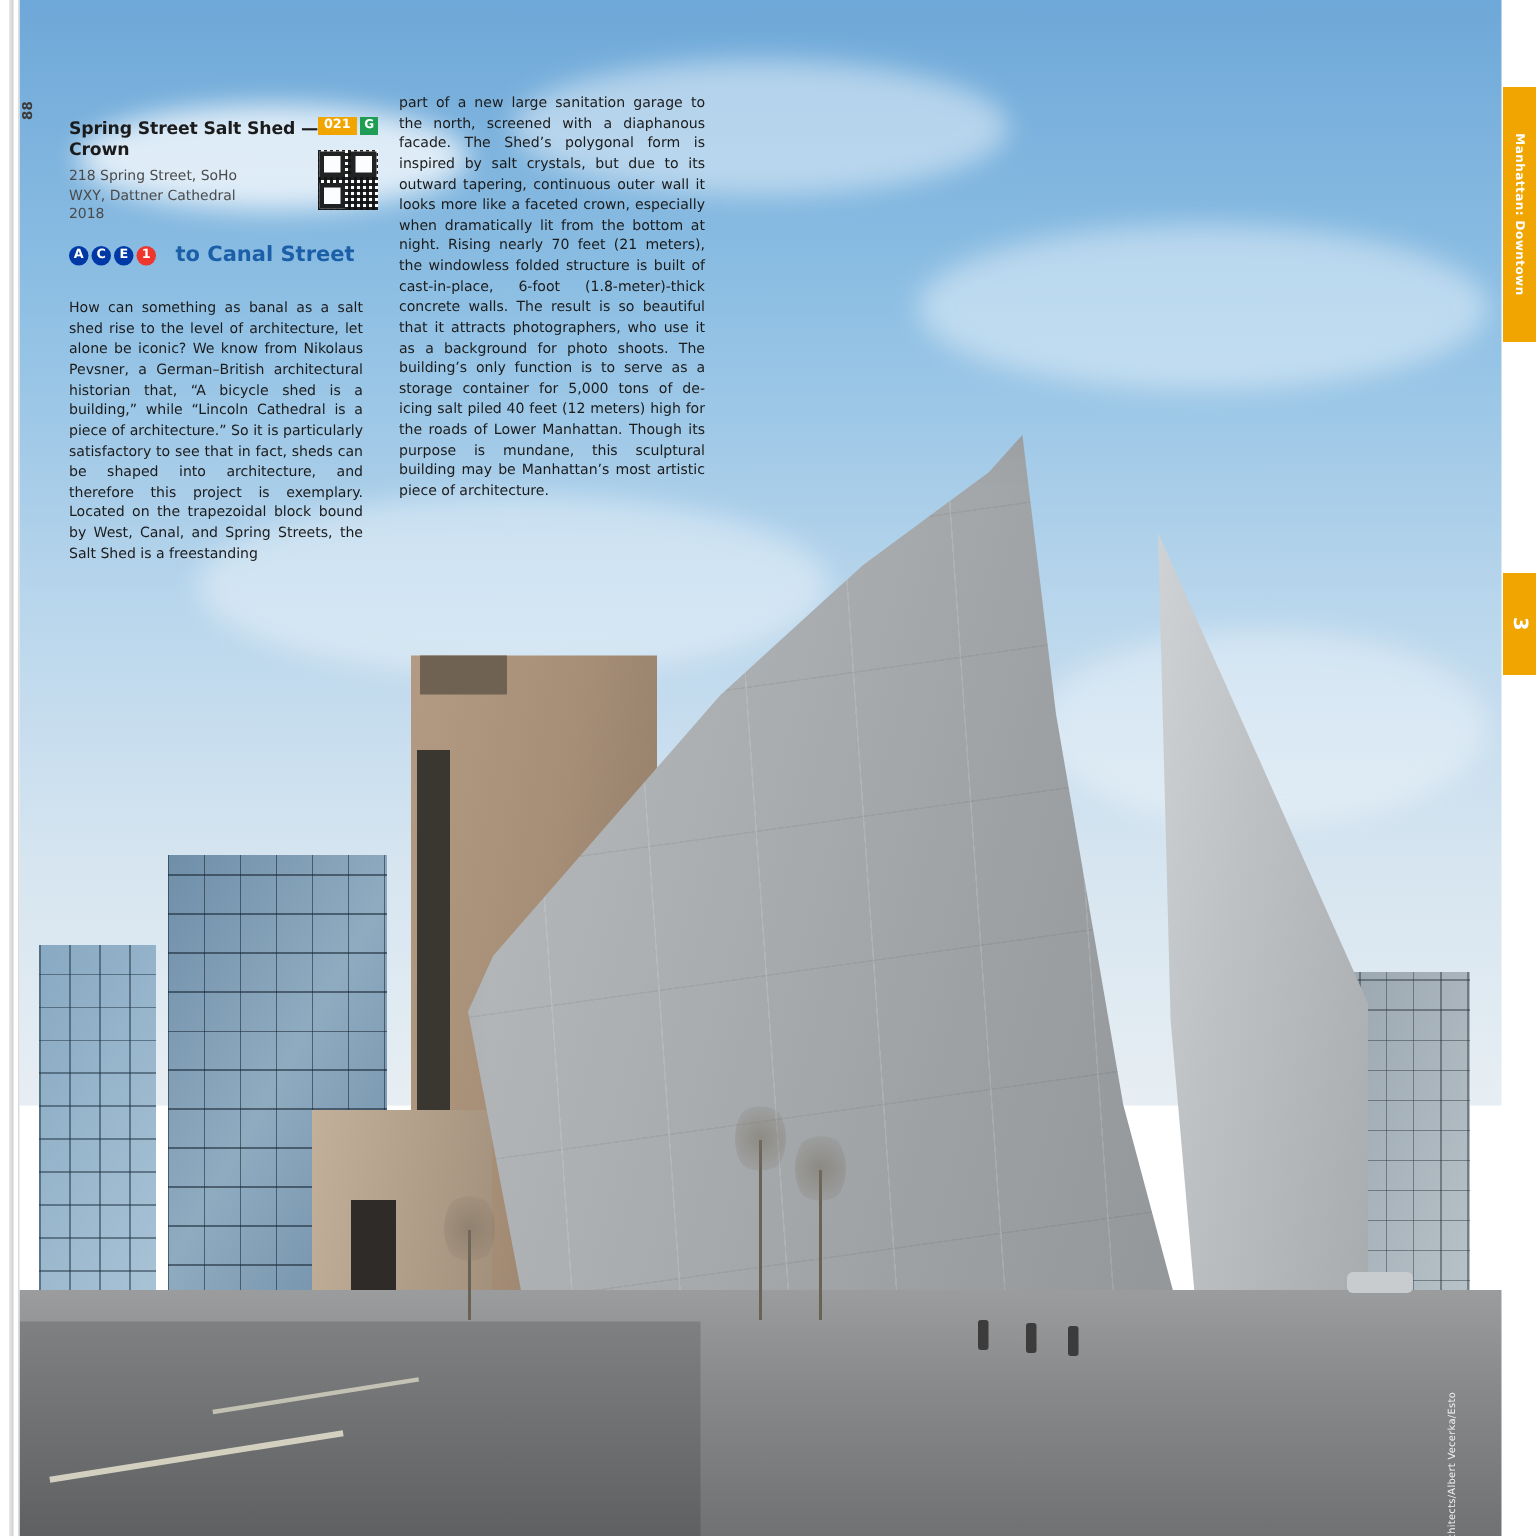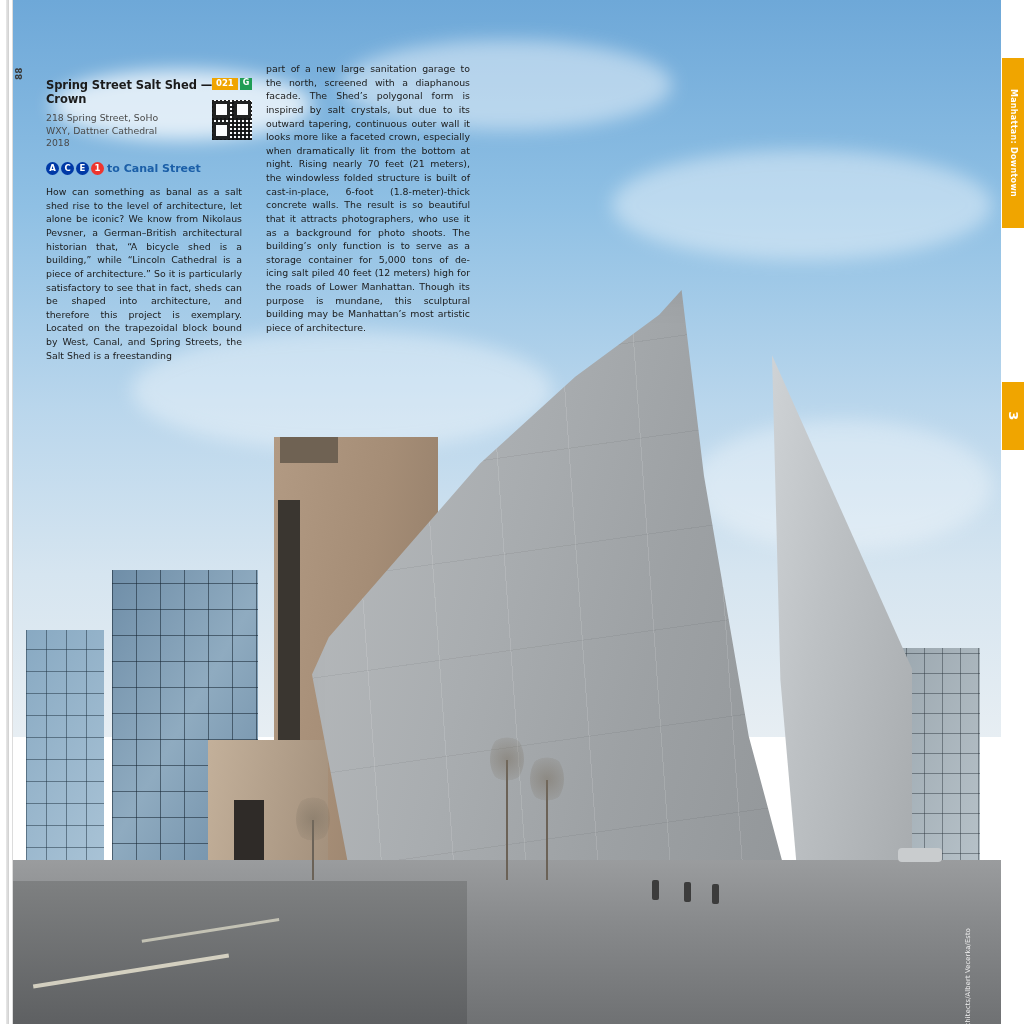--- a/index.html
+++ b/index.html
@@ -186,28 +186,28 @@
     border-radius: 50%;
     color: #ffffff;
     font-size: 8.5px;
     font-weight: bold;
     display: flex;
     align-items: center;
     justify-content: center;
     line-height: 1;
   }
   .subway-text {
-    font-size: 11px;
+    font-size: 14px;
     font-weight: bold;
     color: #1b5fa8;
-    margin-left: 1px;
+    margin-left: 11px;
   }
 
   .body-text {
-    margin-top: 10px;
+    margin-top: 21px;
     font-size: 9.4px;
     line-height: 1.45;
     color: #1b1b1b;
     text-align: justify;
     hyphens: auto;
   }
   .col-b .body-text {
     margin-top: 0;
   }
 

